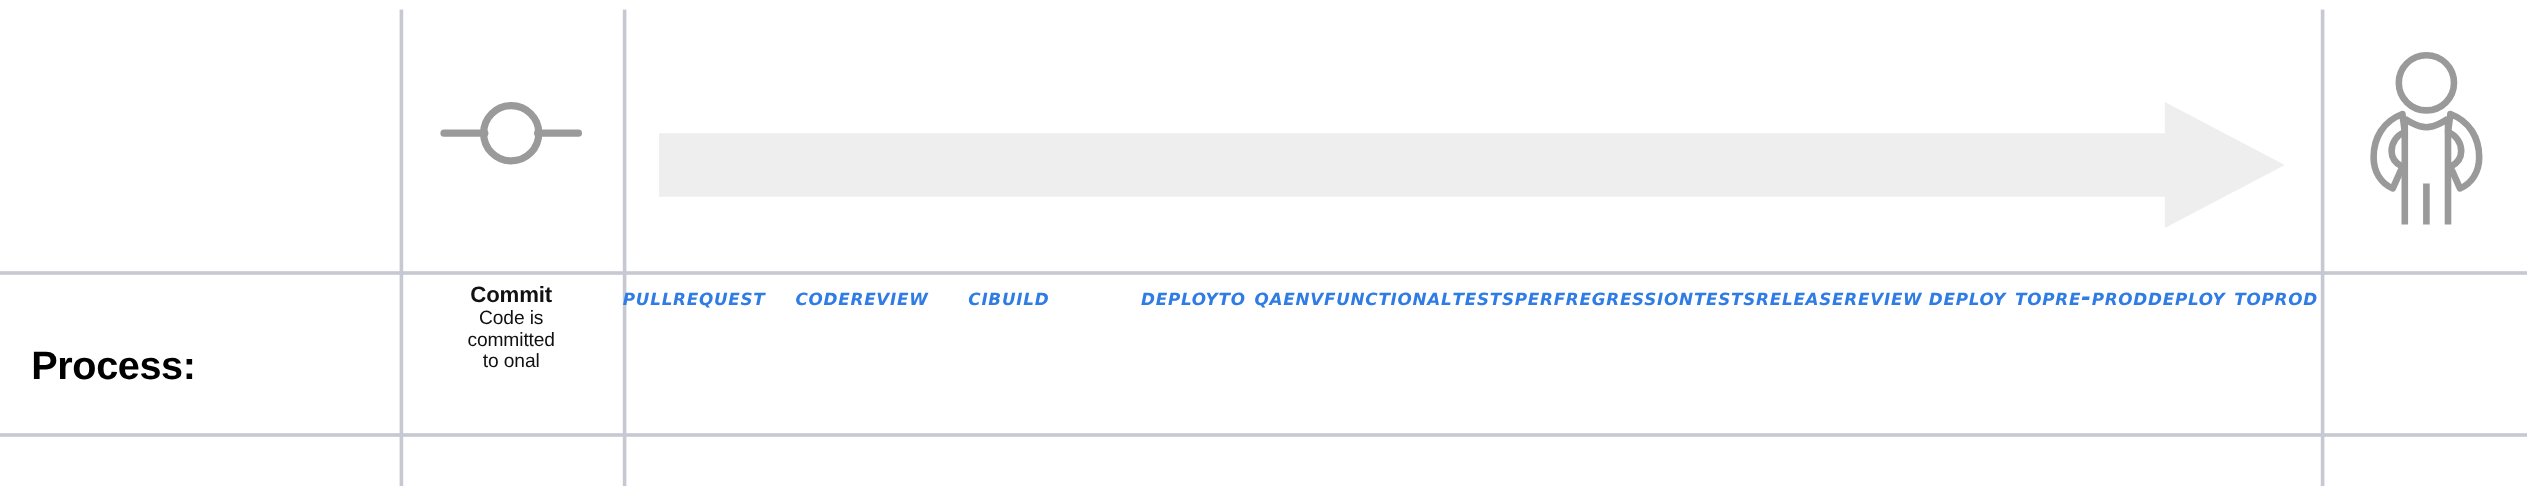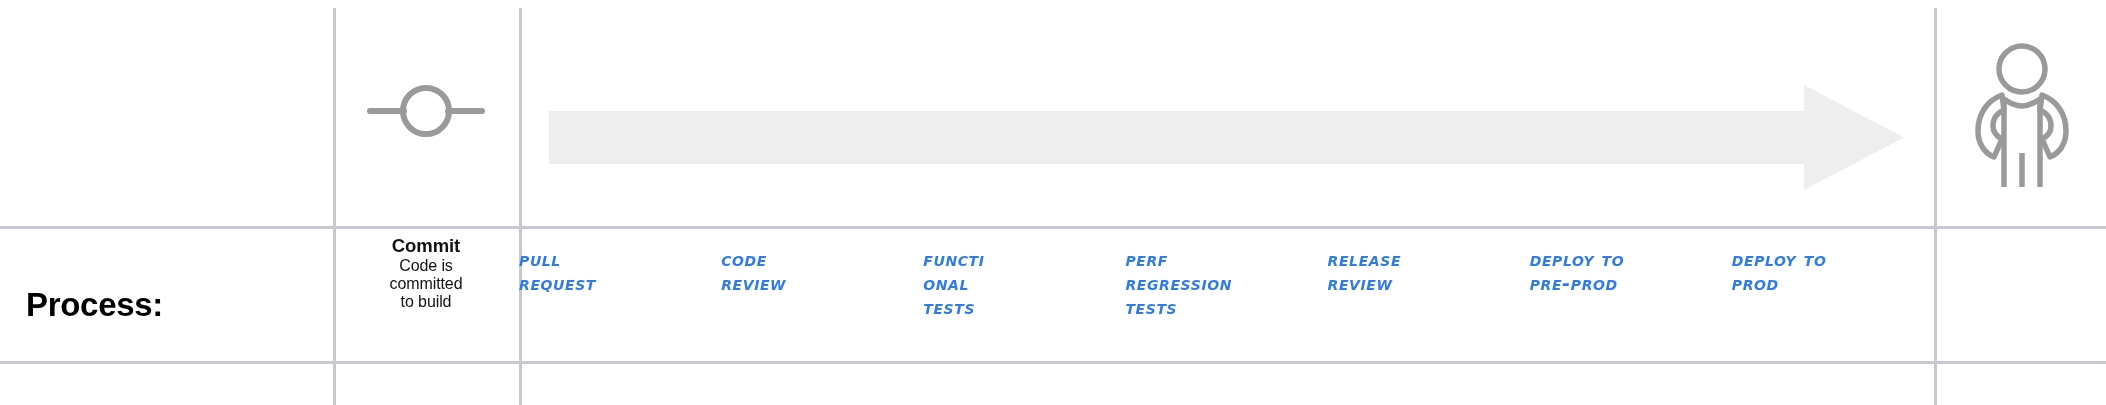--- a/index.html
+++ b/index.html
@@ -147,24 +147,24 @@
     left: 519px;
     top: 0;
     width: 1415px;
     height: 132px;
     display: flex;
     align-items: flex-start;
   }
   .stage {
     flex: 1 1 0;
     display: flex;
-    flex-direction: column;
+    flex-direction: row;
     align-items: flex-start;
     justify-content: flex-start;
-    padding-top: 19px;
+    padding-top: 7px;
     box-sizing: border-box;
   }
   .stage-line {
     font-family: "DejaVu Sans", sans-serif;
     font-size: 19.5px;
     font-weight: 700;
     font-style: italic;
     font-variant: small-caps;
     letter-spacing: 0.6px;
     color: #2f7ce4;
@@ -238,31 +238,40 @@
   </div>
 
   <div class="row-process">
 
     <div class="process-title">Process:</div>
 
     <div class="commit-cell">
       <div class="commit-head">Commit</div>
       <div class="commit-body">Code is</div>
       <div class="commit-body">committed</div>
-      <div class="commit-body">to build</div>
+      <div class="commit-body">to onal</div>
     </div>
 
     <div class="stages" id="stages">
         <div class="stage">
           <div class="stage-line">Pull</div>
           <div class="stage-line">request</div>
         </div>
         <div class="stage">
           <div class="stage-line">Code</div>
           <div class="stage-line">review</div>
+        </div>
+        <div class="stage">
+          <div class="stage-line">CI</div>
+          <div class="stage-line">build</div>
+        </div>
+        <div class="stage">
+          <div class="stage-line">Deploy</div>
+          <div class="stage-line">to QA</div>
+          <div class="stage-line">env</div>
         </div>
         <div class="stage">
           <div class="stage-line">Functi</div>
           <div class="stage-line">onal</div>
           <div class="stage-line">tests</div>
         </div>
         <div class="stage">
           <div class="stage-line">Perf</div>
           <div class="stage-line">regression</div>
           <div class="stage-line">tests</div>

